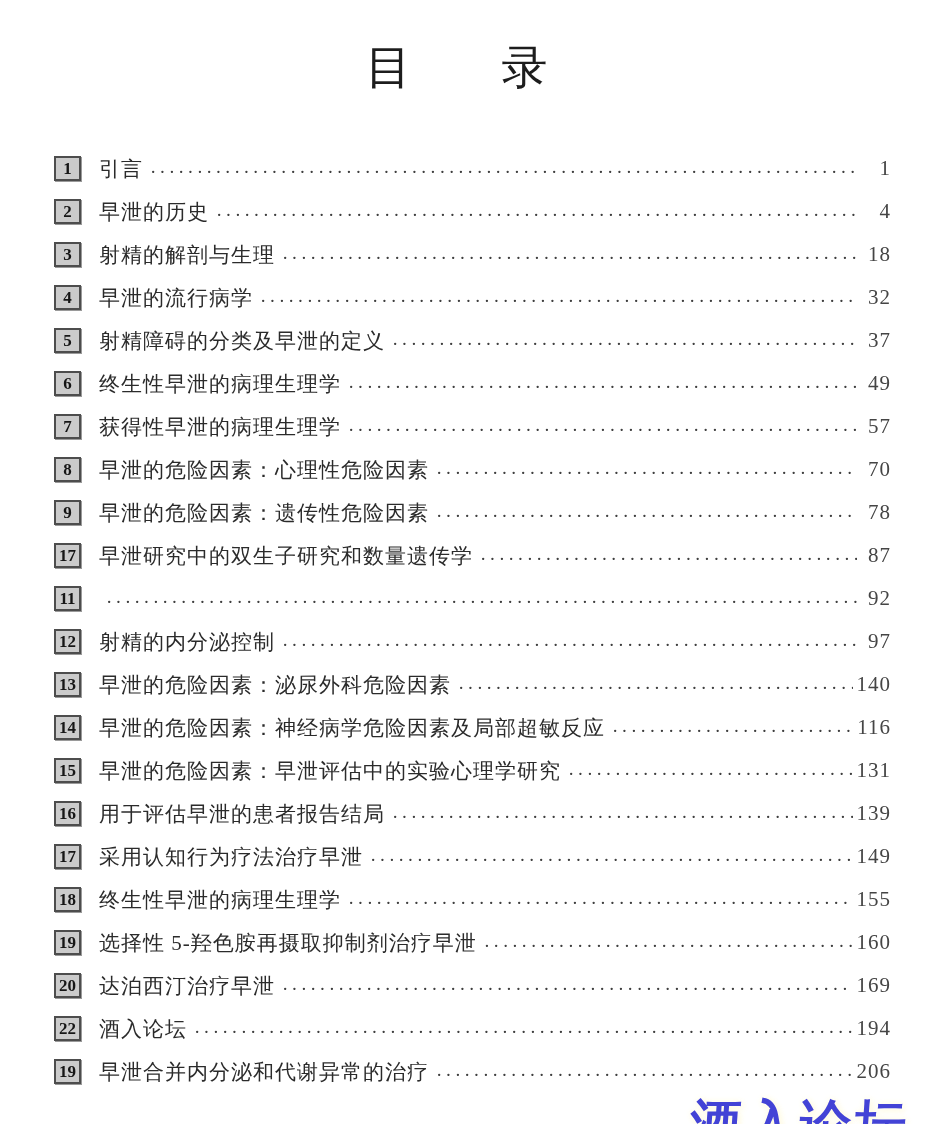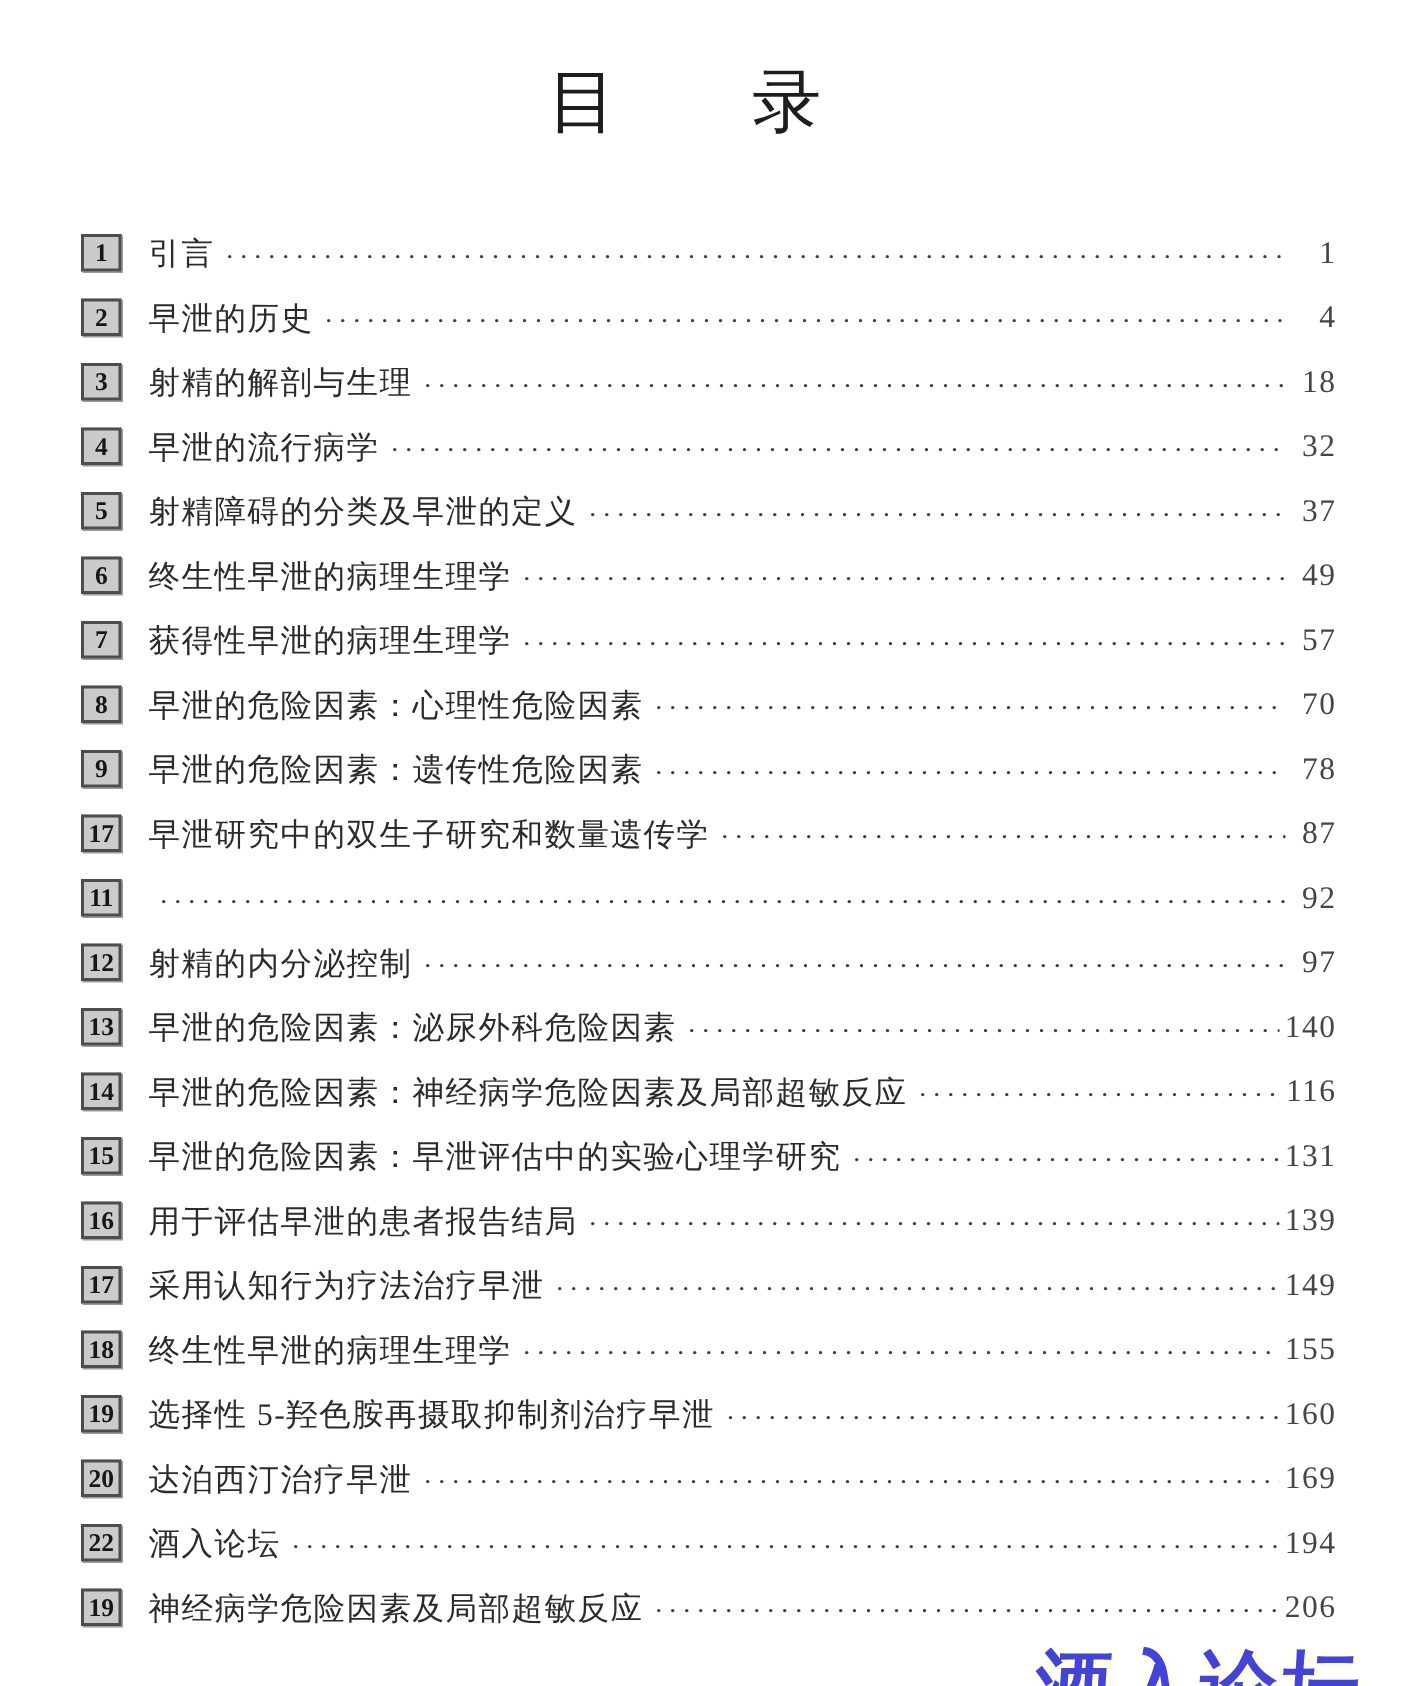--- a/index.html
+++ b/index.html
@@ -250,21 +250,21 @@
 
     <div class="toc-row">
       <span class="num-badge">22</span>
       <span class="row-title">酒入论坛</span>
       <span class="dot-leader"></span>
       <span class="page-num">194</span>
     </div>
 
     <div class="toc-row">
       <span class="num-badge">19</span>
-      <span class="row-title">神经病学危险因素及局部超敏反应</span>
+      <span class="row-title">早泄合并内分泌和代谢异常的治疗</span>
       <span class="dot-leader"></span>
       <span class="page-num">206</span>
     </div>
   </div>
 
   <div class="watermark">酒入论坛</div>
 
 </div>
 
 </body></html>

